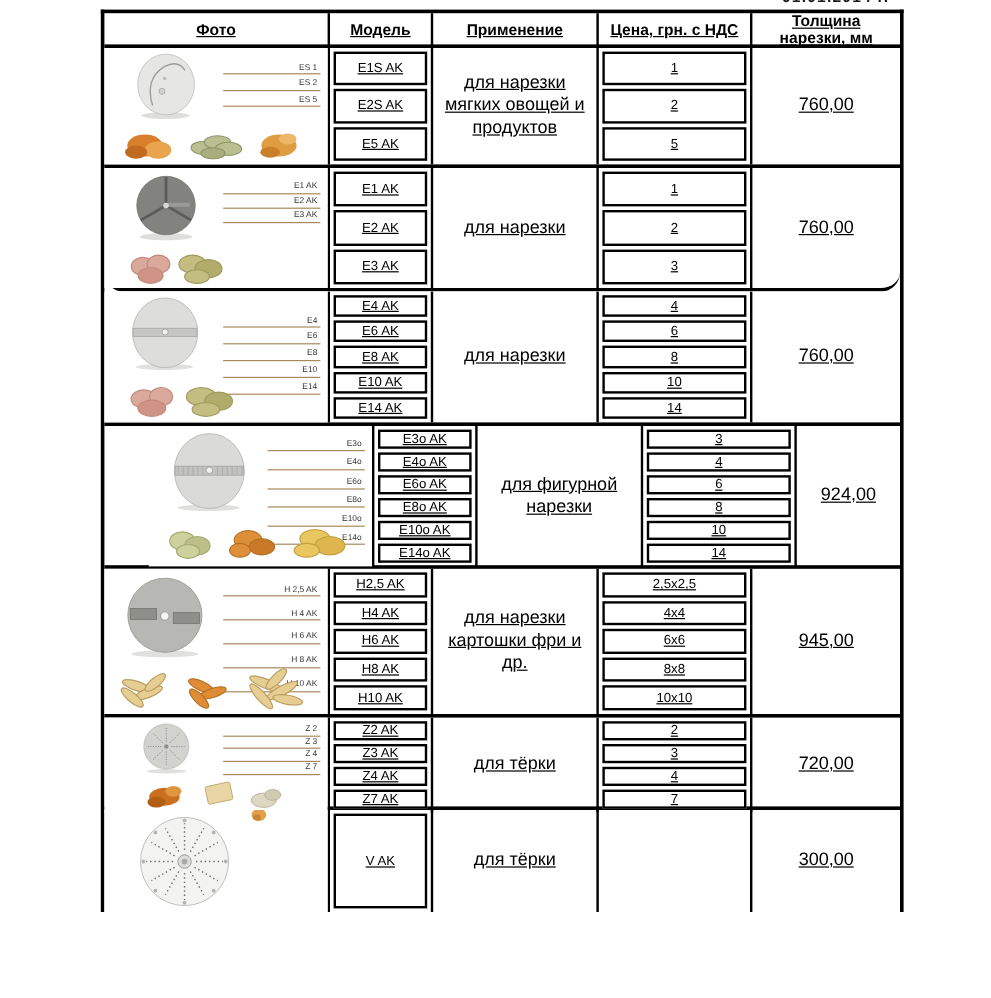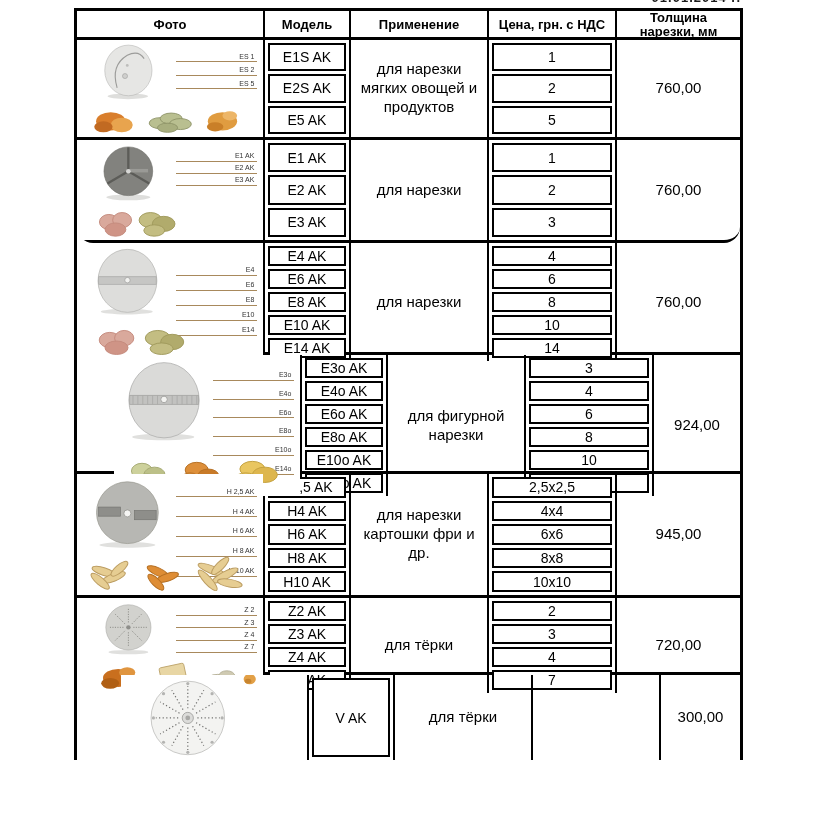--- a/index.html
+++ b/index.html
@@ -1,35 +1,35 @@
 <!DOCTYPE html>
 <html><head>
 <meta charset="utf-8">
 <style>
   * { margin:0; padding:0; box-sizing:border-box; }
   html,body { width:826px; height:832px; background:#fff; font-family:"Liberation Sans", sans-serif; color:#000; }
   .page { position:relative; width:826px; height:832px; background:#fff; overflow:hidden; }
 
   .date-clip { position:absolute; top:-10px; right:85px; font-size:13px; font-weight:bold; letter-spacing:1px; color:#1a1a1a; }
 
-  .price-table { position:absolute; left:74px; top:8px; width:669px; border:3px solid #000; border-bottom:none; background:#fff; }
+  .price-table { position:absolute; left:84px; top:8px; width:669px; border:3px solid #000; border-bottom:none; background:#fff;text-decoration:underline; }
 
   .row { display:grid; grid-template-columns:186px 86px 138px 128px 1fr; border-bottom:3px solid #000; }
-  .row.last { border-bottom:none;padding-left:44px; }
+  .row.last { border-bottom:none; }
   .row > div { min-width:0; }
   .row > div + div { border-left:2px solid #000; }
 
   .hrow { height:29px; }
   .hcell { display:flex; align-items:center; justify-content:center; text-align:center; font-size:13px; font-weight:bold; line-height:1.1; padding:0 4px; }
 
   .g1 { height:100px; } .g2 { height:103px;border-radius:16px; } .g3 { height:112px; }
   .g4 { height:119px;padding-left:37px; } .g5 { height:124px; } .g6 { height:77px; } .g7 { height:85px; }
 
   .stack { display:flex; flex-direction:column; gap:3px; padding:3px; }
-  .box { flex:1; border:2px solid #000; display:flex; align-items:center; justify-content:center; font-size:14px; background:#fff; }
+  .box { flex:1; border:2px solid #000; display:flex; align-items:center; justify-content:center; font-size:11px; background:#fff; }
   .center-cell { display:flex; align-items:center; justify-content:center; text-align:center; font-size:15px; line-height:1.25; padding:2px 8px; }
 
   .photo { position:relative; overflow:hidden; background:#fff; }
   .photo svg.disc { position:absolute; left:3%; top:4%; width:50%; height:58%; }
   .photo .labels { position:absolute; left:53%; right:3%; top:9%; height:42%; display:flex; flex-direction:column; }
   .photo svg.food { position:absolute; left:2%; right:2%; bottom:1%; height:34%; width:96%; }
   .plabel { flex:1; display:flex; align-items:flex-end; justify-content:flex-end; border-bottom:1px solid #a8895c; font-size:7px; color:#333; padding:0 3px 0 0; line-height:1.4; white-space:nowrap; }
   .pg2 .labels { top:10%; height:36%; }
   .pg3 .labels { top:15%; height:64%; }
   .pg4 .labels { top:5%;  height:80%; }

